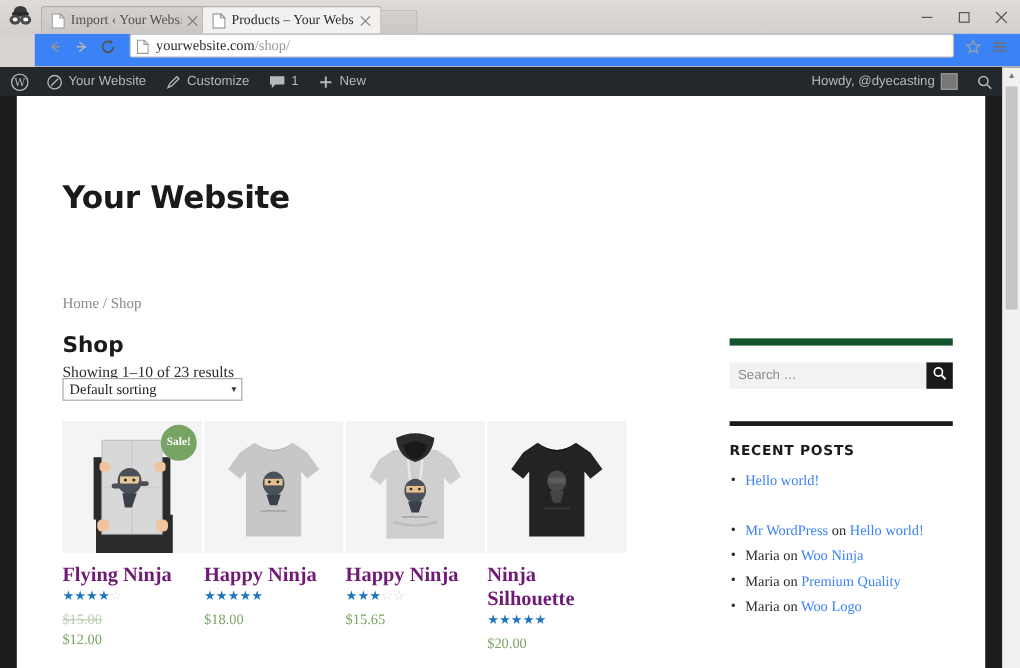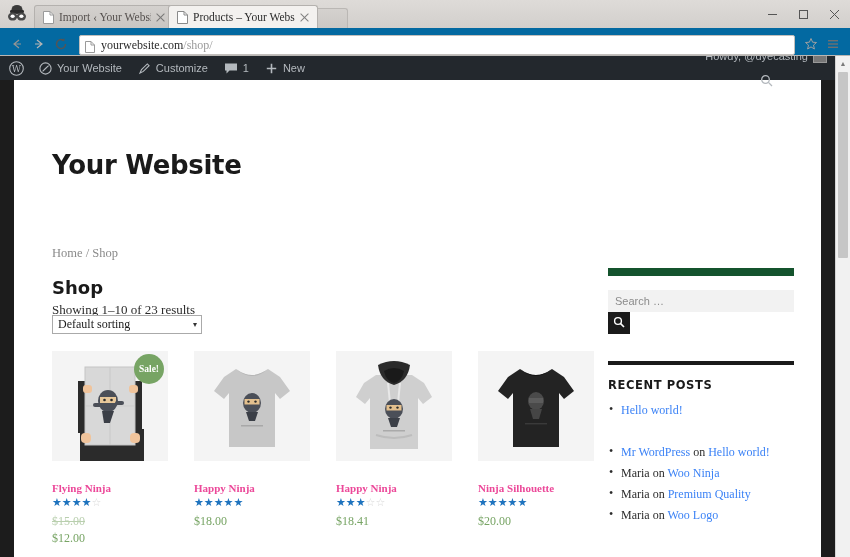--- a/index.html
+++ b/index.html
@@ -132,27 +132,28 @@
   .wc {
     width: 31px;
     height: 24px;
     display: flex;
     align-items: center;
     justify-content: center;
   }
 
   .toolbar {
     height: 28px;
-    background: #0369a1;
+    background: #3b82f6;
     border-bottom: 1px solid #b9b6b3;
     display: flex;
-    align-items: flex-end;
+    align-items: flex-start;
     padding: 0 6px;
     flex: 0 0 auto;
     box-sizing: border-box;
+    margin-left: 29px;
   }
   .navbtn {
     width: 22px;
     height: 22px;
     display: flex;
     align-items: center;
     justify-content: center;
     color: #8c8c8c;
     font-size: 14px;
     flex: 0 0 auto;
@@ -224,21 +225,20 @@
     height: 24px;
     padding: 0 8px;
     gap: 5px;
     white-space: nowrap;
   }
   .ab-item.logo { padding: 0 7px 0 9px; }
   .ab-right {
     margin-left: auto;
     display: flex;
     align-items: center;
-    flex-direction: column;
   }
   .ab-avatar {
     width: 14px;
     height: 14px;
     background: #777;
     border: 1px solid #999;
     box-sizing: border-box;
     display: block;
   }
   .ab-icon { display: inline-flex; align-items: center; }
@@ -326,21 +326,21 @@
   }
   .sorting .caret {
     margin-left: auto;
     font-size: 8px;
     color: #333;
   }
 
   
   .products {
     display: flex;
-    gap: 26px;
+    gap: 2px;
     margin-top: 17px;
   }
   .product { width: 116px; flex: 0 0 auto; }
   .product-thumb {
     width: 116px;
     height: 110px;
     background: #f4f4f4;
     position: relative;
     overflow: hidden;
   }
@@ -355,24 +355,24 @@
     color: #fff;
     font-size: 9.5px;
     font-weight: bold;
     display: flex;
     align-items: center;
     justify-content: center;
     font-family: "Liberation Serif", serif;
     z-index: 2;
   }
   .product-name {
-    font-size: 11px;
+    font-size: 17px;
     font-weight: bold;
-    color: #ec4899;
-    margin-top: 21px;
+    color: #701a75;
+    margin-top: 8px;
     font-family: "Liberation Serif", serif;
   }
   .stars {
     margin-top: 3px;
     font-size: 11px;
     letter-spacing: 0px;
     color: #1e73be;
     line-height: 1;
     white-space: nowrap;
   }
@@ -390,24 +390,23 @@
   }
   .price ins {
     text-decoration: none;
     display: block;
     margin-top: 2px;
   }
 
   
   .search-form {
     display: flex;
-    margin-top: 22px;
-    border-top: 8px solid #14532d;
+    margin-top: 36px;
+    border-top: 6px solid #14532d;
     padding-top: 14px;
-    flex-direction: column;
   }
   .search-input {
     flex: 1 1 auto;
     height: 22px;
     background: #f2f2f2;
     border: none;
     font-size: 11px;
     color: #8c8c8c;
     padding: 0 7px;
     box-sizing: border-box;
@@ -751,21 +750,21 @@
                       <circle cx="61.5" cy="56.6" r="1.2" fill="#2b2b2b"></circle>
                       <path d="M52 67 L64 67 L61 76 L55 76 Z" fill="#3b3f47"></path>
                       <rect x="47" y="79" width="22" height="1.5" fill="#aaa"></rect>
                       <path d="M40 84 Q58 90 76 84" stroke="#bdbdbd" stroke-width="2" fill="none"></path>
                     </svg>
                   </div>
                   <div class="product-name">Happy Ninja</div>
                   <div class="stars">
                     <span>★★★</span><span class="off">☆☆</span>
                   </div>
-                  <div class="price">$18.41</div>
+                  <div class="price">$15.65</div>
                 </div>
 
                 <div class="product">
                   <div class="product-thumb">
                     <svg class="art" viewBox="0 0 116 110">
                       <rect width="116" height="110" fill="#f4f4f4"></rect>
                       <path d="M42 18 L30 26 L20 40 L30 48 L35 42 V96 H81 V42 L86 48 L96 40 L86 26 L74 18 Q58 30 42 18 Z" fill="#232323"></path>
                       <path d="M42 18 Q58 30 74 18 Q66 25 58 25 Q50 25 42 18 Z" fill="#121212"></path>
                       <ellipse cx="58" cy="50" rx="8" ry="9" fill="#4a4a4a"></ellipse>
                       <rect x="51" y="47" width="14" height="5" fill="#5c5c5c"></rect>

